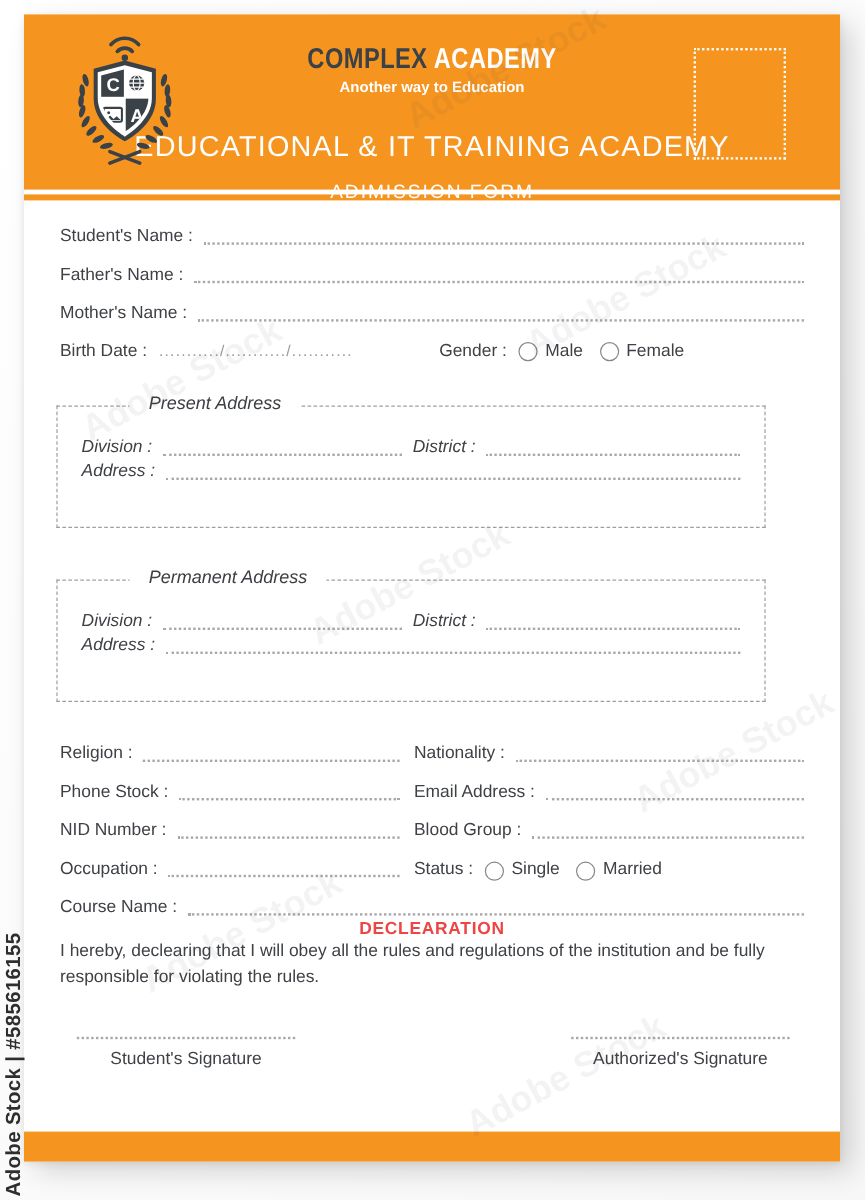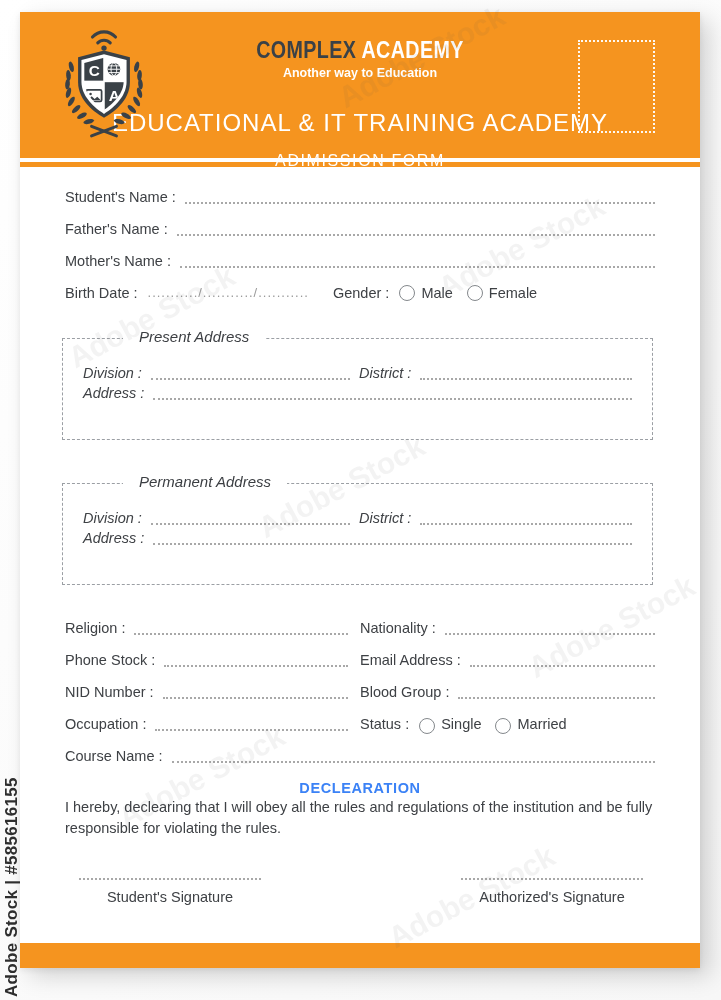--- a/index.html
+++ b/index.html
@@ -48,21 +48,21 @@
   .form-title { margin-top:15px; font-size:16px; font-weight:400; color:#ffffff; letter-spacing:1.6px; }
 
   .logo { position:absolute; left:36px; top:12px; width:96px; height:126px; z-index:2; }
 
   .photo-box {
     position:absolute; left:558px; top:28px; width:77px; height:93px;
     border:2px dotted rgba(255,255,255,0.95);
   }
 
   
-  .form-body { padding:0 45px; }
+  .form-body { padding:0 30px; }
   .frow { display:flex; align-items:flex-end; height:20px; }
   .lbl { font-size:14.5px; color:#3e4145; white-space:nowrap; line-height:20px; }
   .dots { flex:1; border-bottom:2px dotted #a8a8a8; margin-left:9px; margin-bottom:3px; height:1px; }
 
   .mt20 { margin-top:20px; } .mt12 { margin-top:12px; }
 
   .bd-placeholder { font-size:13px; color:#9a9a9a; letter-spacing:1px; margin-left:10px; line-height:20px; }
 
   .radio-group { display:flex; align-items:center; }
   .radio {
@@ -84,21 +84,21 @@
   .abox-cell-l { display:flex; align-items:flex-end; width:267px; margin-right:9px; flex:0 0 auto; }
   .abox-cell-r { display:flex; align-items:flex-end; flex:1; }
   .abox-row2 { }
 
   
   .drow { display:flex; align-items:flex-end; height:20px; }
   .dcell-l { display:flex; align-items:flex-end; width:283px; margin-right:12px; flex:0 0 auto; }
   .dcell-r { display:flex; align-items:flex-end; flex:1;text-align:center; }
 
   
-  .decl-title { margin-top:14px; text-align:center; font-size:14.5px; font-weight:700; color:#3b82f6; letter-spacing:0.6px; }
+  .decl-title { text-align:center; font-size:14.5px; font-weight:700; color:#ef4444; letter-spacing:0.6px; }
   .decl-text { margin-top:1px; font-size:14.5px; color:#3e4145; line-height:21px; }
 
   
   .sig-row { display:flex; justify-content:space-between; margin-top:39px; padding:0 8px 0 10px; }
   .sig { width:190px; text-align:center; }
   .sig-line { border-top:2px dotted #a8a8a8; height:0; margin:0 4px; }
   .sig-lbl { margin-top:9px; font-size:14.5px; color:#3e4145; }
 
   .footer-bar { position:absolute; left:0; bottom:0; width:100%; height:25px; background:#F5941F; }
 </style>
@@ -212,21 +212,21 @@
         <span class="lbl">Father's Name :</span>
         <span class="dots"></span>
       </div>
       <div class="frow mt12">
         <span class="lbl">Mother's Name :</span>
         <span class="dots"></span>
       </div>
       <div class="frow mt12">
         <span class="lbl">Birth Date :</span>
         <span class="bd-placeholder">.........../.........../...........</span>
-        <div class="radio-group" style="margin-left:24px;">
+        <div class="radio-group" style="margin-left:72px;">
           <span class="lbl">Gender :</span>
           <span class="radio"></span>
           <span class="radio-lbl">Male</span>
           <span class="radio" style="margin-left:14px;"></span>
           <span class="radio-lbl">Female</span>
         </div>
       </div>
 
       <div class="abox" style="margin-top:35px;">
         <span class="abox-title">Present Address</span>

